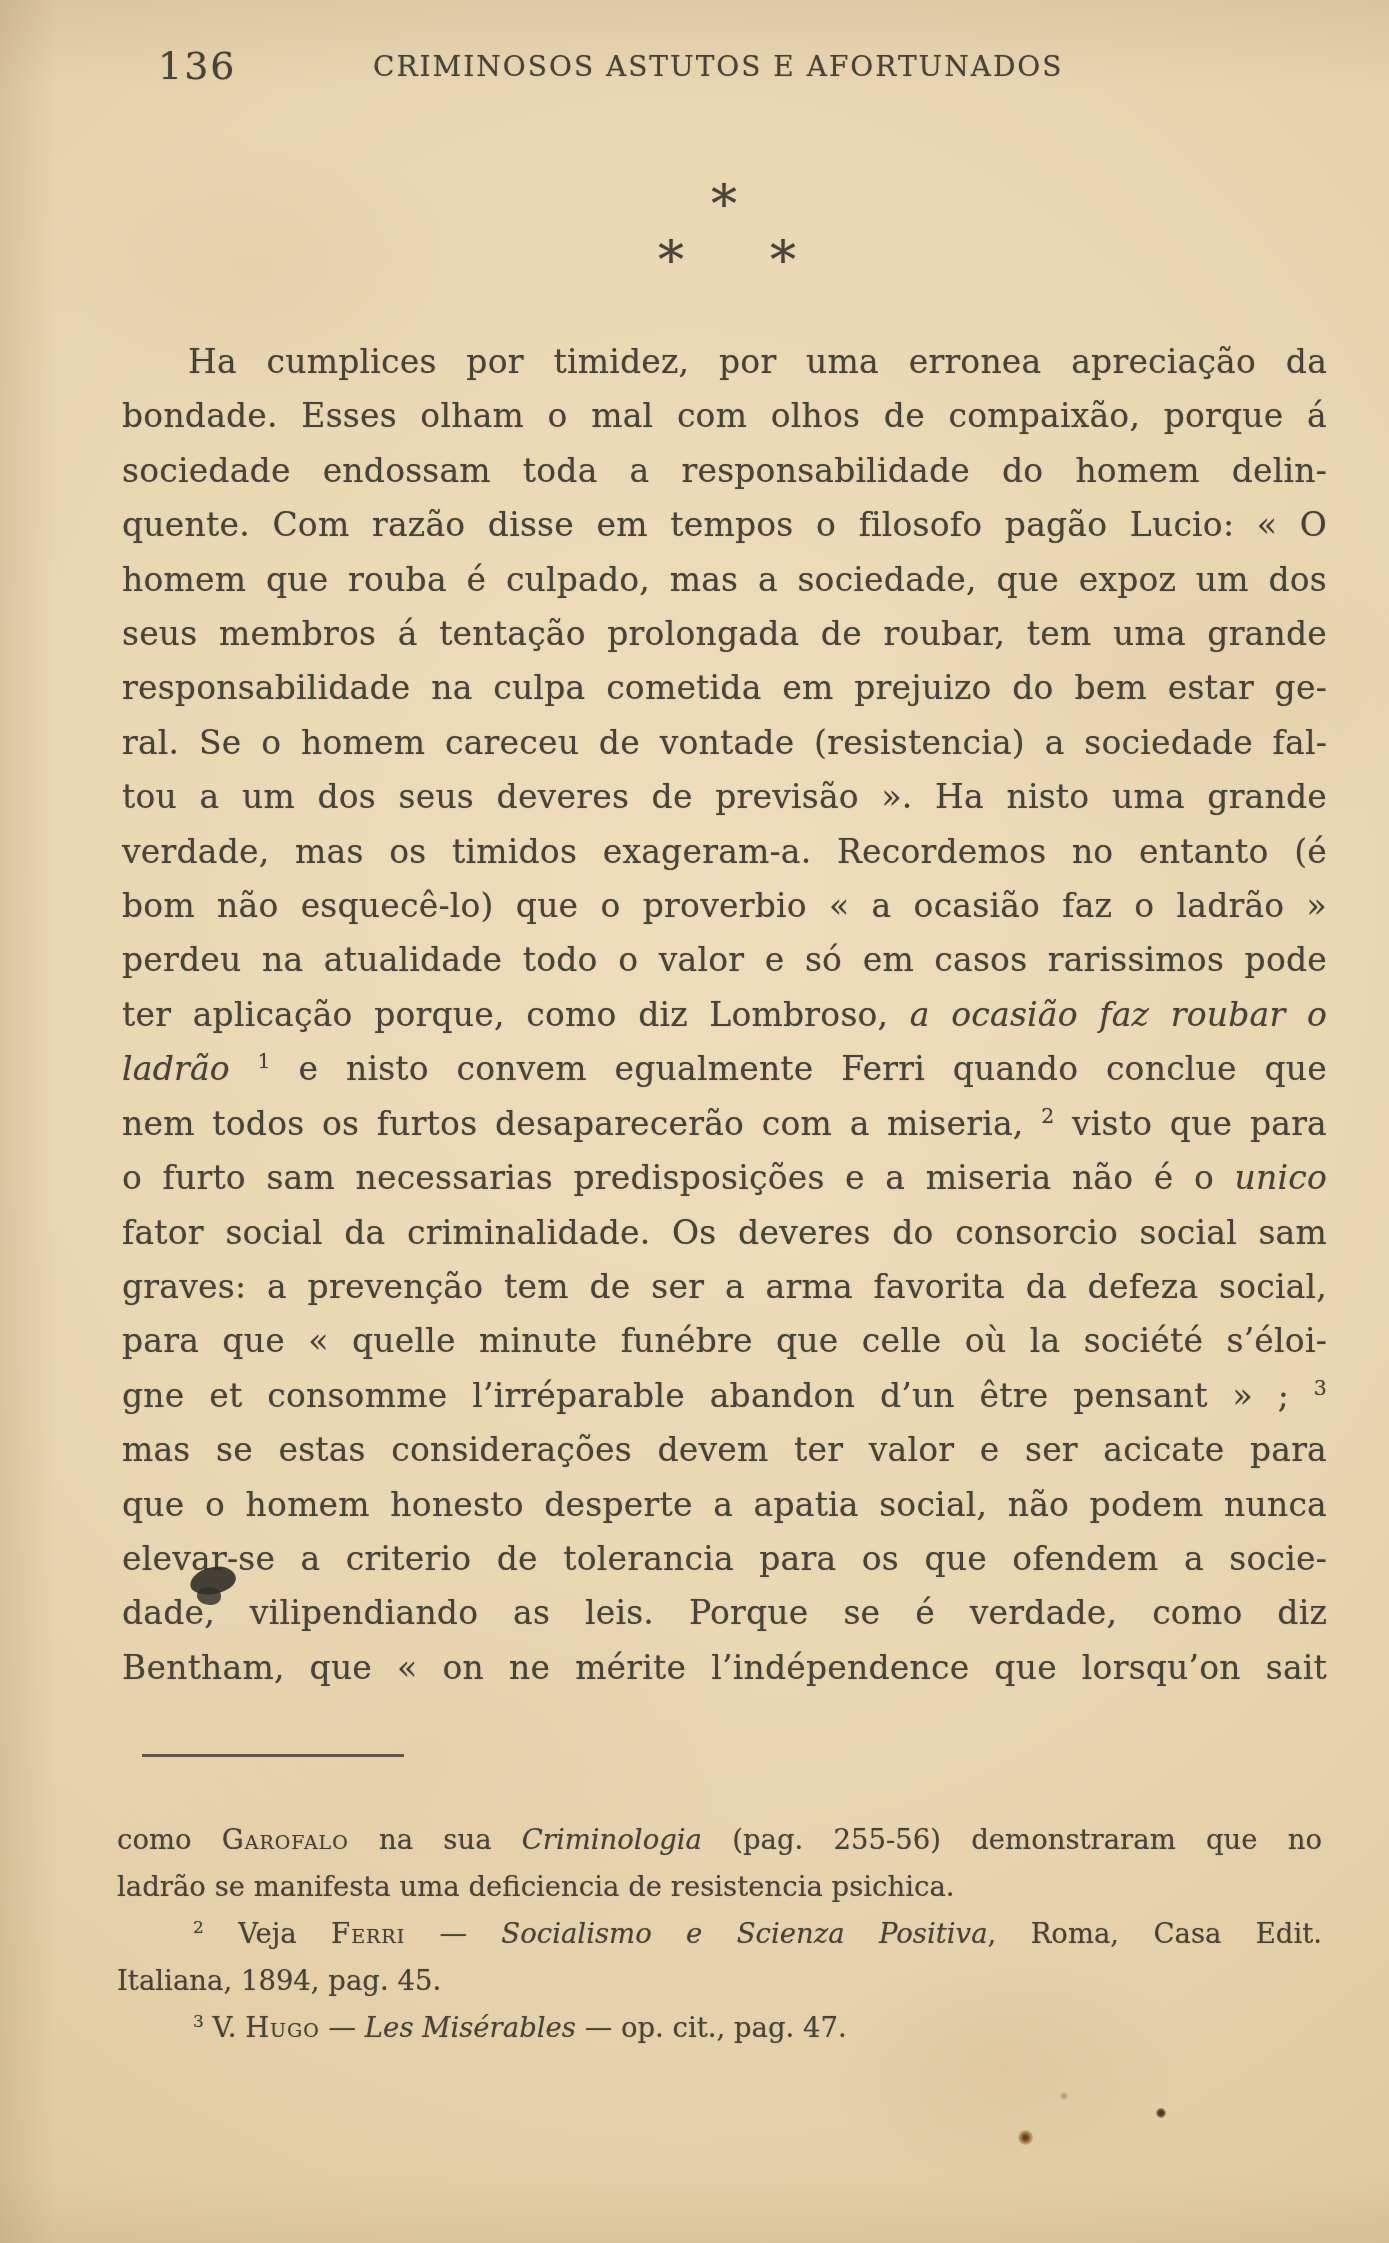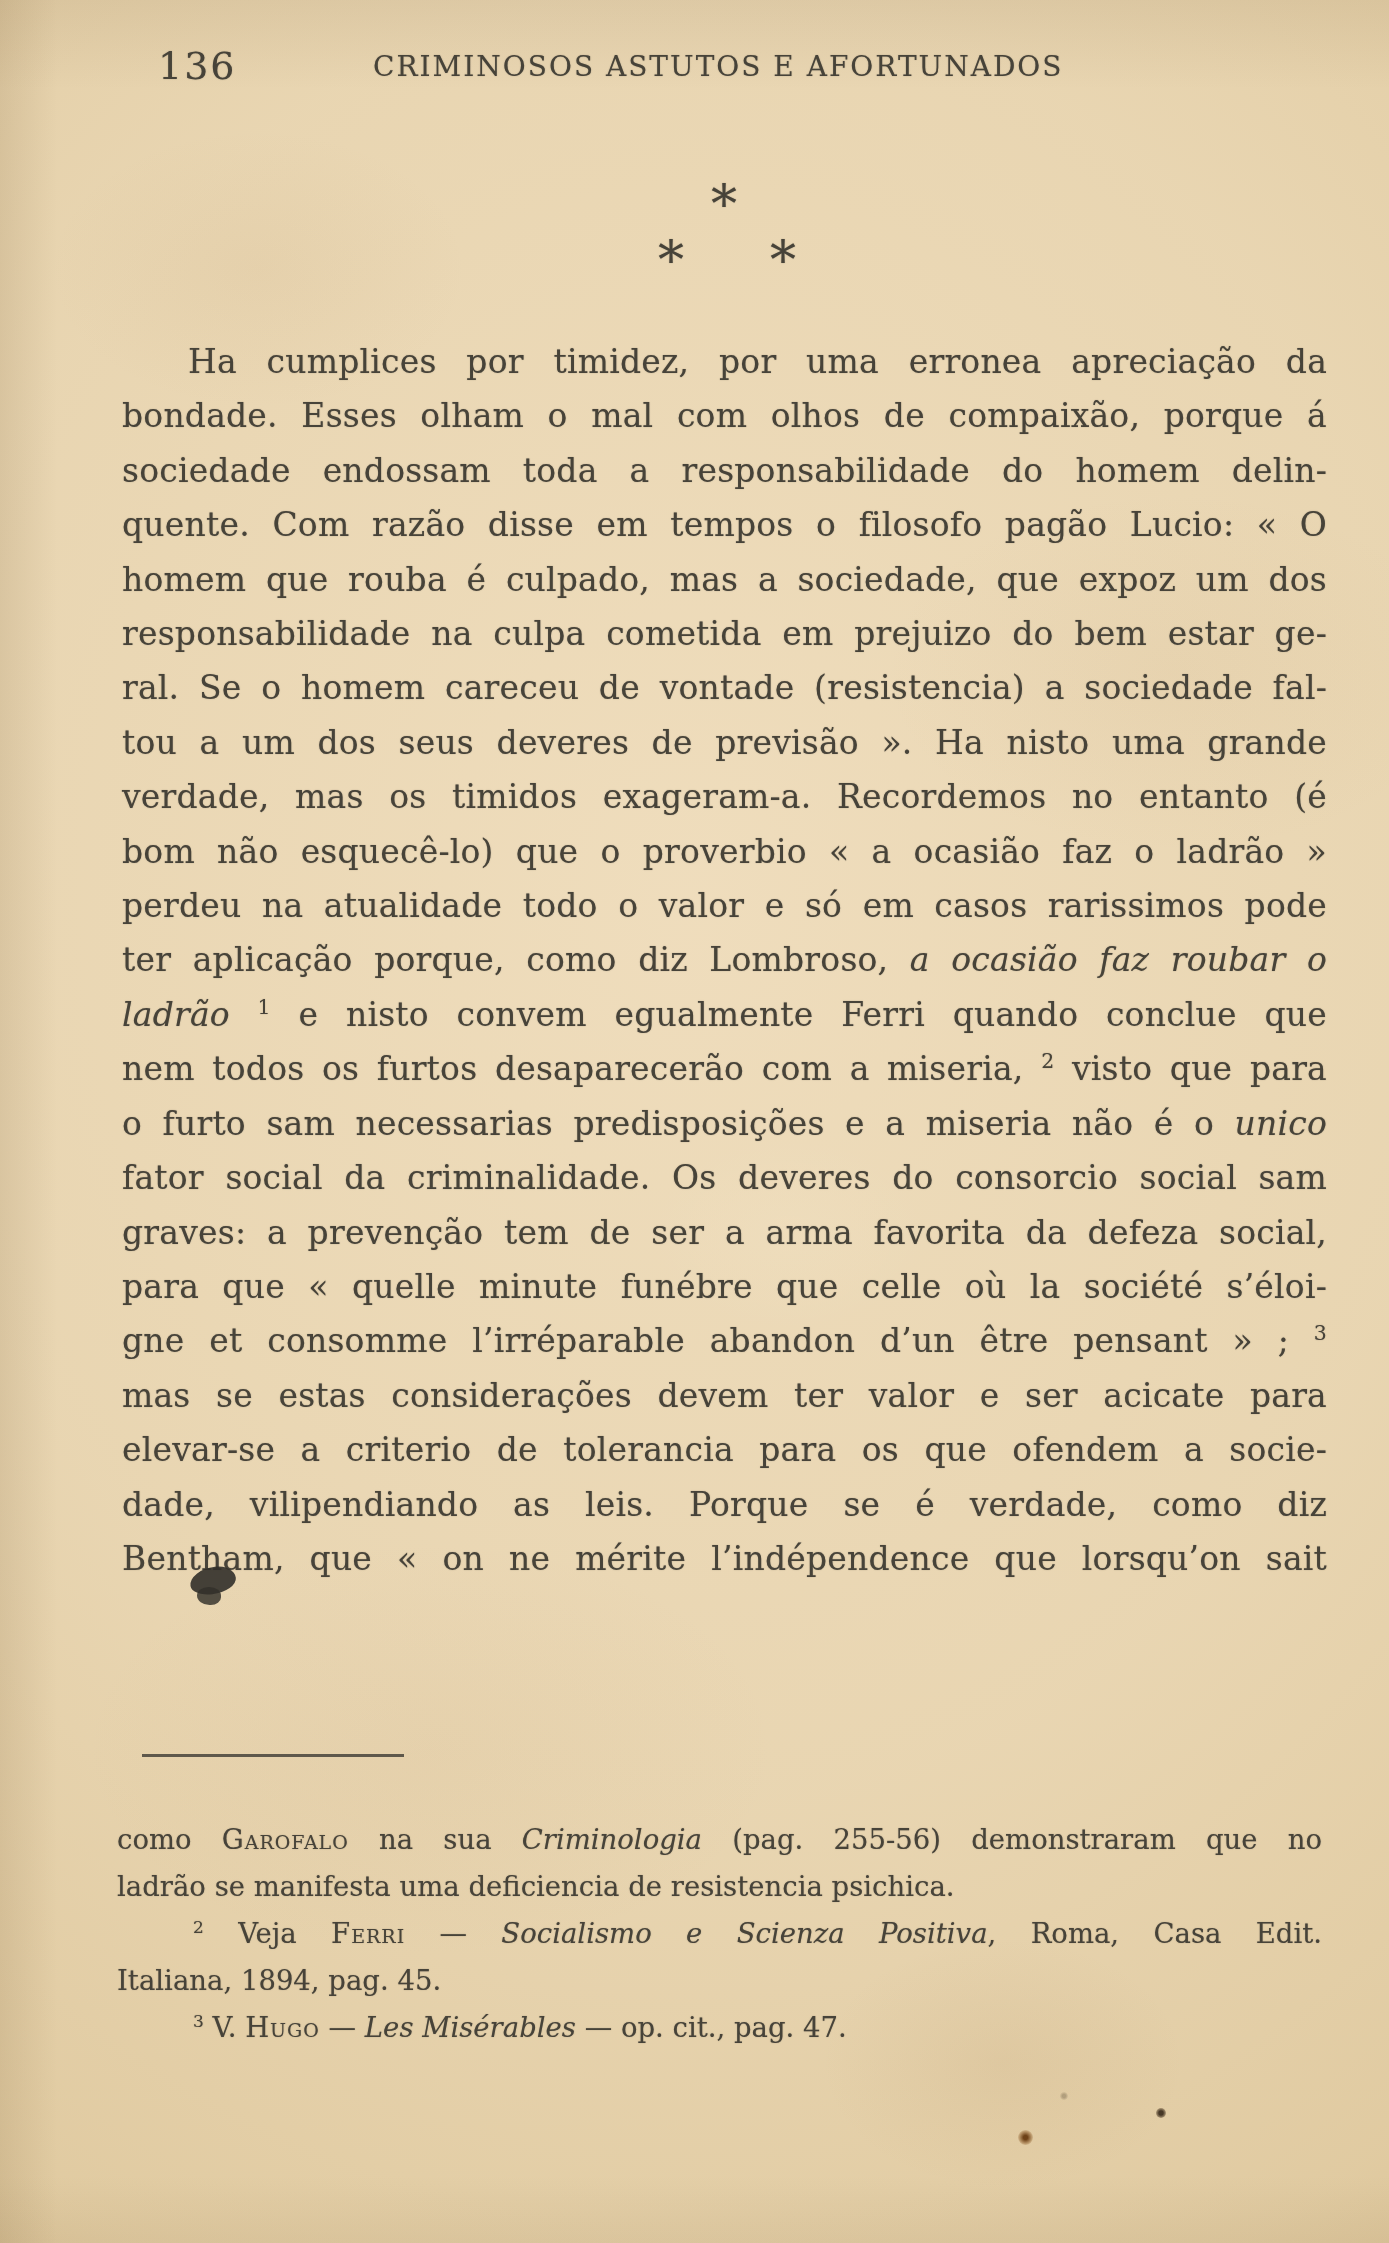--- a/index.html
+++ b/index.html
@@ -115,35 +115,37 @@
   <span class="star star-top ink">*</span>
   <span class="star star-left ink">*</span>
   <span class="star star-right ink">*</span>
 
   <div class="body-text ink" id="body-text">
       <div class="tline indent"><span>Ha cumplices por timidez, por uma erronea apreciação da</span></div>
       <div class="tline"><span>bondade. Esses olham o mal com olhos de compaixão, porque á</span></div>
       <div class="tline"><span>sociedade endossam toda a responsabilidade do homem delin-</span></div>
       <div class="tline"><span>quente. Com razão disse em tempos o filosofo pagão Lucio: « O</span></div>
       <div class="tline"><span>homem que rouba é culpado, mas a sociedade, que expoz um dos</span></div>
+      <div class="tline"><span>seus membros á tentação prolongada de roubar, tem uma grande</span></div>
       <div class="tline"><span>responsabilidade na culpa cometida em prejuizo do bem estar ge-</span></div>
       <div class="tline"><span>ral. Se o homem careceu de vontade (resistencia) a sociedade fal-</span></div>
       <div class="tline"><span>tou a um dos seus deveres de previsão ». Ha nisto uma grande</span></div>
       <div class="tline"><span>verdade, mas os timidos exageram-a. Recordemos no entanto (é</span></div>
       <div class="tline"><span>bom não esquecê-lo) que o proverbio « a ocasião faz o ladrão »</span></div>
       <div class="tline"><span>perdeu na atualidade todo o valor e só em casos rarissimos pode</span></div>
       <div class="tline"><span>ter aplicação porque, como diz Lombroso, </span><span class="i">a ocasião faz roubar o</span></div>
       <div class="tline"><span class="i">ladrão </span><span class="sup">1</span><span> e nisto convem egualmente Ferri quando conclue que</span></div>
       <div class="tline"><span>nem todos os furtos desaparecerão com a miseria, </span><span class="sup">2</span><span> visto que para</span></div>
       <div class="tline"><span>o furto sam necessarias predisposições e a miseria não é o </span><span class="i">unico</span></div>
       <div class="tline"><span>fator social da criminalidade. Os deveres do consorcio social sam</span></div>
       <div class="tline"><span>graves: a prevenção tem de ser a arma favorita da defeza social,</span></div>
       <div class="tline"><span>para que « quelle minute funébre que celle où la société s’éloi-</span></div>
       <div class="tline"><span>gne et consomme l’irréparable abandon d’un être pensant » ; </span><span class="sup">3</span></div>
       <div class="tline"><span>mas se estas considerações devem ter valor e ser acicate para</span></div>
+      <div class="tline"><span>que o homem honesto desperte a apatia social, não podem nunca</span></div>
       <div class="tline"><span>elevar-se a criterio de tolerancia para os que ofendem a socie-</span></div>
       <div class="tline"><span>dade, vilipendiando as leis. Porque se é verdade, como diz</span></div>
       <div class="tline"><span>Bentham, que « on ne mérite l’indépendence que lorsqu’on sait</span></div>
     </div>
 
   <div class="fn-rule"></div>
 
   <div class="footnotes-text ink" id="footnotes-text">
       <div class="tline"><span>como </span><span class="sc">Garofalo</span><span> na sua </span><span class="i">Criminologia</span><span> (pag. 255-56) demonstraram que no</span></div>
       <div class="tline no-just"><span>ladrão se manifesta uma deficiencia de resistencia psichica.</span></div>

